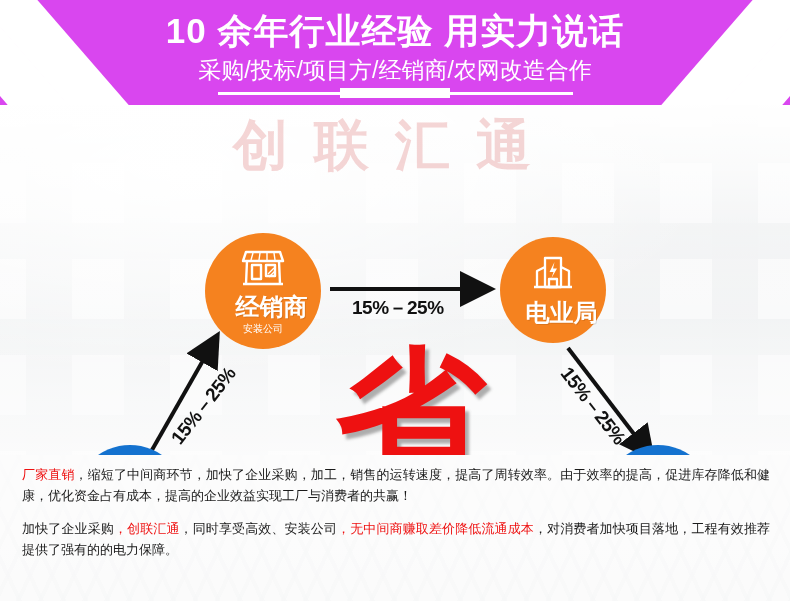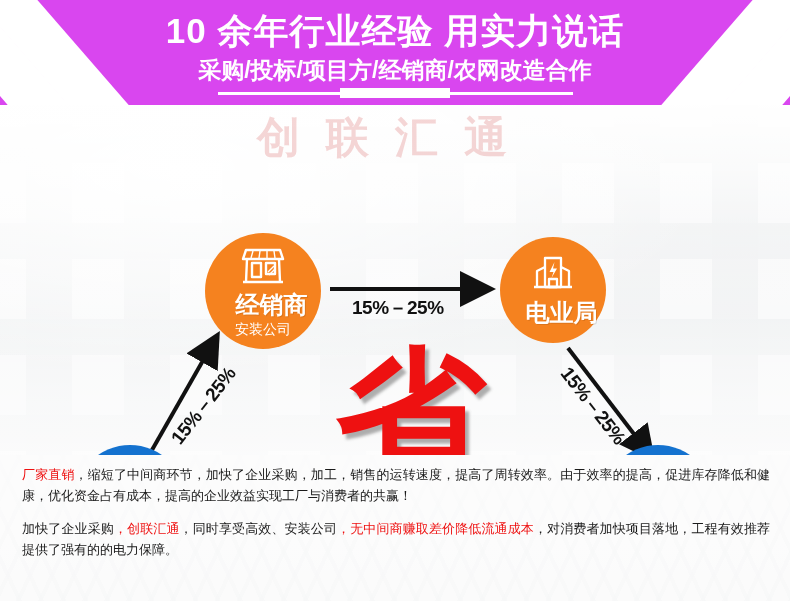--- a/index.html
+++ b/index.html
@@ -54,21 +54,20 @@
     padding-top: 13px;
     white-space: nowrap;
   }
   #subtitle {
     color: #ffffff;
     font-size: 23px;
     line-height: 1;
     padding-top: 11px;
     letter-spacing: 0px;
     white-space: nowrap;
-    font-weight: bold;
   }
   #divider {
     position: absolute;
     left: 0;
     right: 0;
     top: 88px;
     height: 10px;
     z-index: 3;
   }
   #divider .thin {
@@ -119,21 +118,21 @@
     background:
       radial-gradient(ellipse 70% 60% at 22% 18%, rgba(255,255,255,0.97) 0%, rgba(255,255,255,0.5) 55%, rgba(255,255,255,0) 100%),
       linear-gradient(to bottom, rgba(255,255,255,0.85) 0%, rgba(255,255,255,0.2) 35%, rgba(255,255,255,0.45) 100%);
   }
   #watermark {
     position: absolute;
     top: 4px;
     left: 0;
     right: 0;
     text-align: center;
-    font-size: 43px;
+    font-size: 55px;
     font-weight: bold;
     color: rgba(222,120,120,0.30);
     letter-spacing: 26px;
     white-space: nowrap;
     user-select: none;
   }
 
   
   .node {
     position: absolute;
@@ -146,21 +145,21 @@
     z-index: 6;
   }
   .node .node-icon { display: block; }
   .node .node-label {
     font-weight: bold;
     line-height: 1;
     text-shadow: 1px 1px 0 rgba(0,0,0,0.10);
     margin-left: 17px;
   }
   .node .node-sub {
-    font-size: 14px;
+    font-size: 10px;
     line-height: 1;
     margin-top: 5px;
   }
 
   #node-dealer {
     left: 205px; top: 128px;
     width: 116px; height: 116px;
     background: #f5821f;
   }
   #node-dealer .node-icon { margin-bottom: 3px; }

